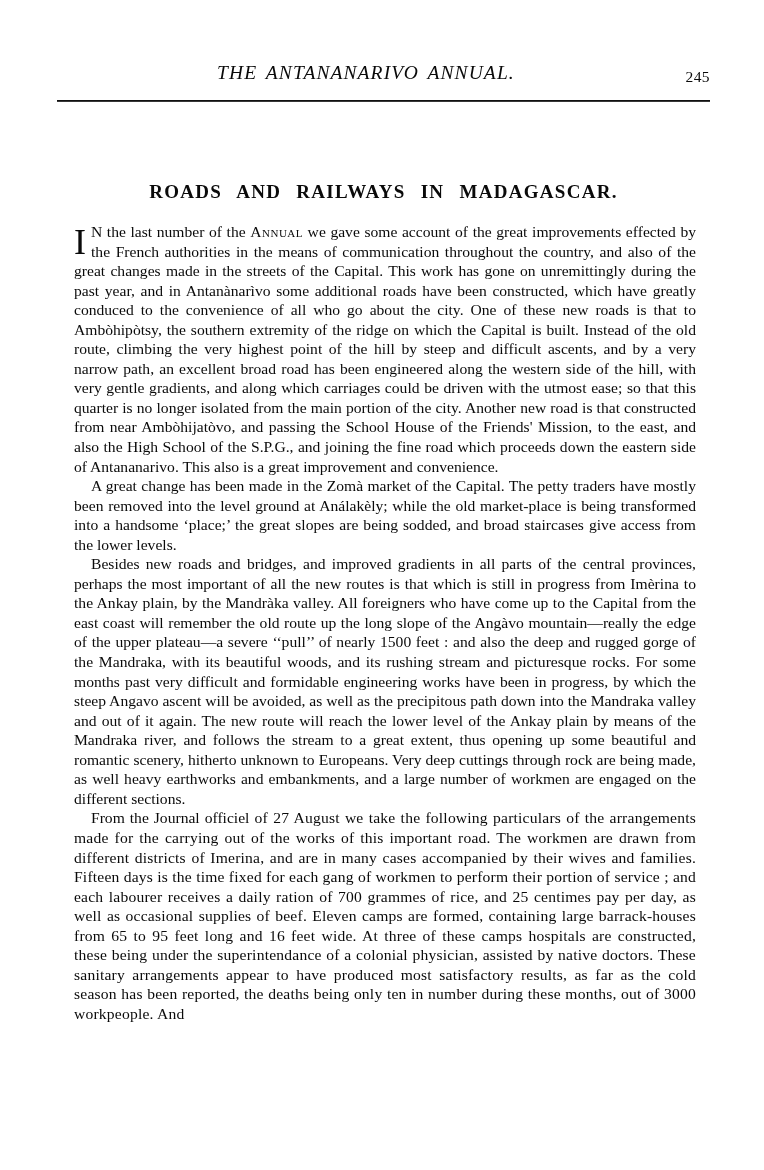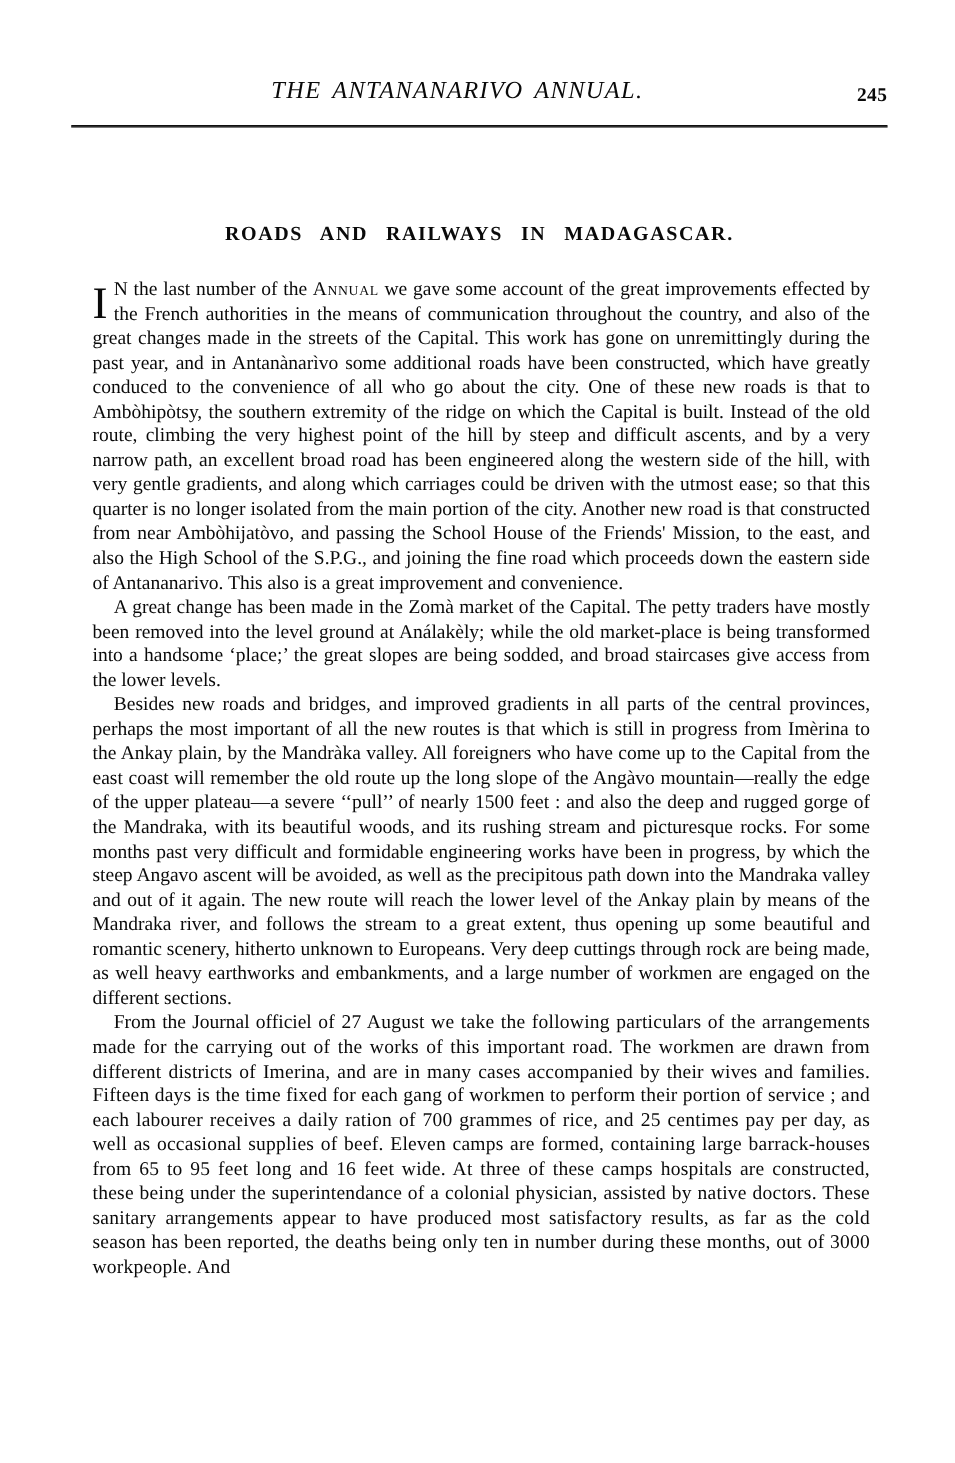--- a/index.html
+++ b/index.html
@@ -39,21 +39,21 @@
     font-size: 19.5px;
     letter-spacing: 1.1px;
     word-spacing: 3px;
     white-space: nowrap;
   }
   .rh-folio {
     position: absolute;
     right: 0;
     top: 6px;
     font-size: 15.5px;
-    font-weight: bold;
+    font-weight: normal;
     letter-spacing: 0.4px;
     margin-left: 32px;
   }
   .head-rule {
     position: absolute;
     left: 55px;
     top: 100px;
     width: 653px;
     height: 2px;
     background: #101010;
@@ -68,21 +68,21 @@
     opacity: .55;
   }
 
   
   .article-title {
     position: absolute;
     left: 55px;
     top: 168px;
     width: 653px;
     text-align: center;
-    font-size: 16px;
+    font-size: 19px;
     letter-spacing: 1.3px;
     word-spacing: 9px;
     white-space: nowrap;
   }
 
   
   .body-text {
     position: absolute;
     left: 72px;
     top: 222px;

